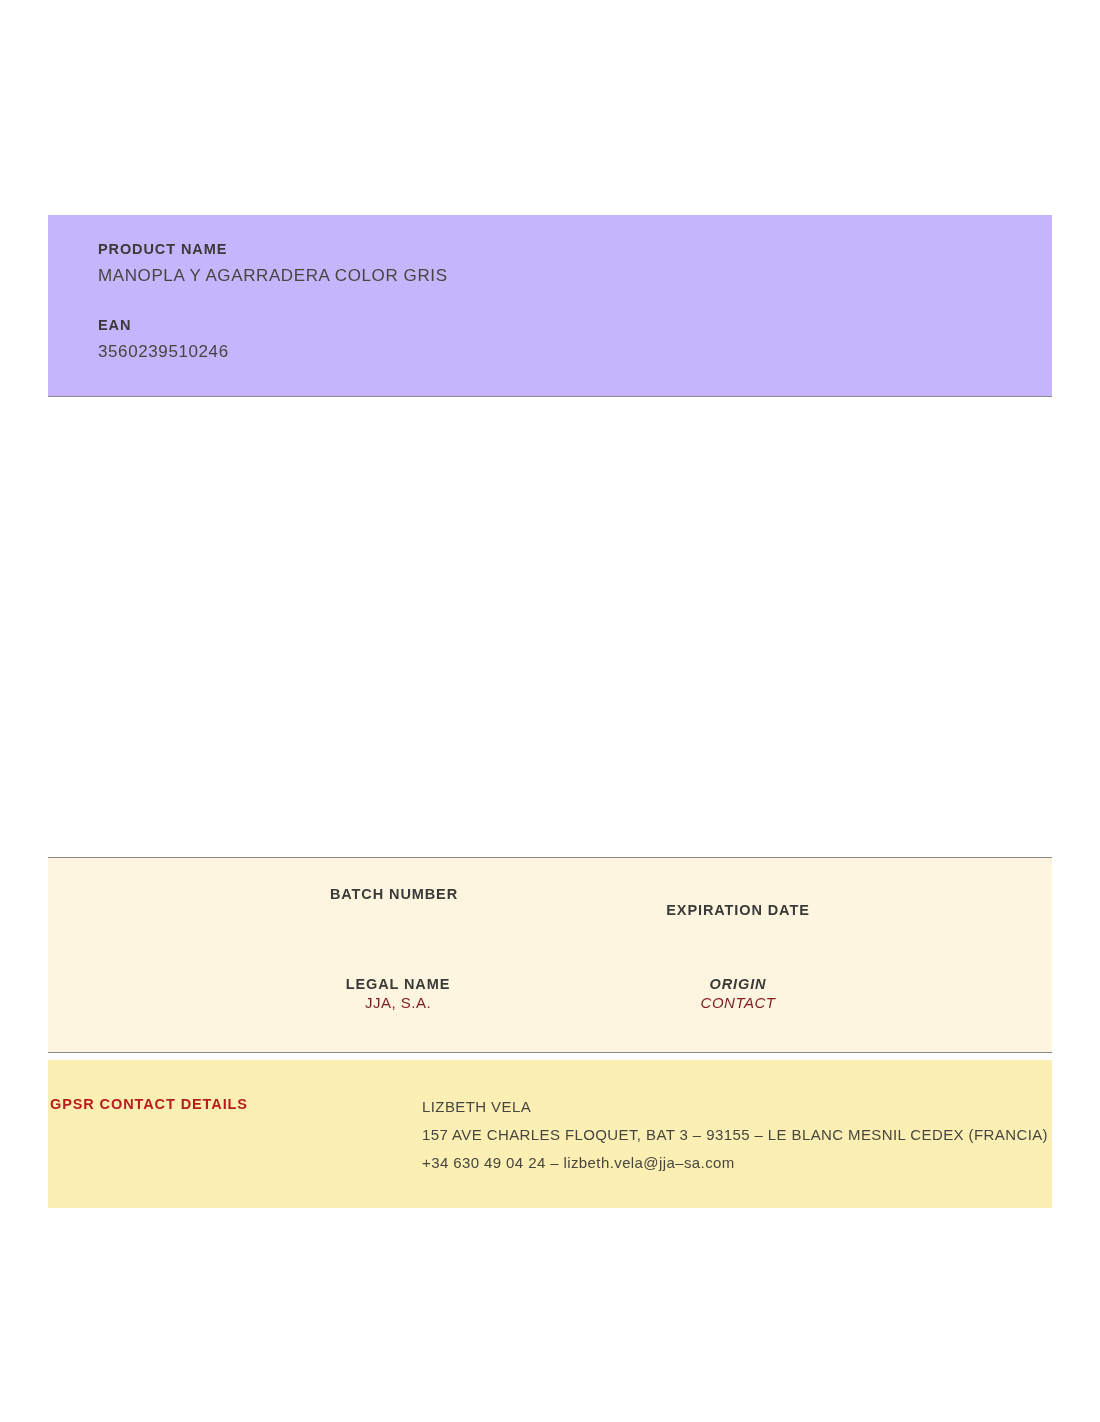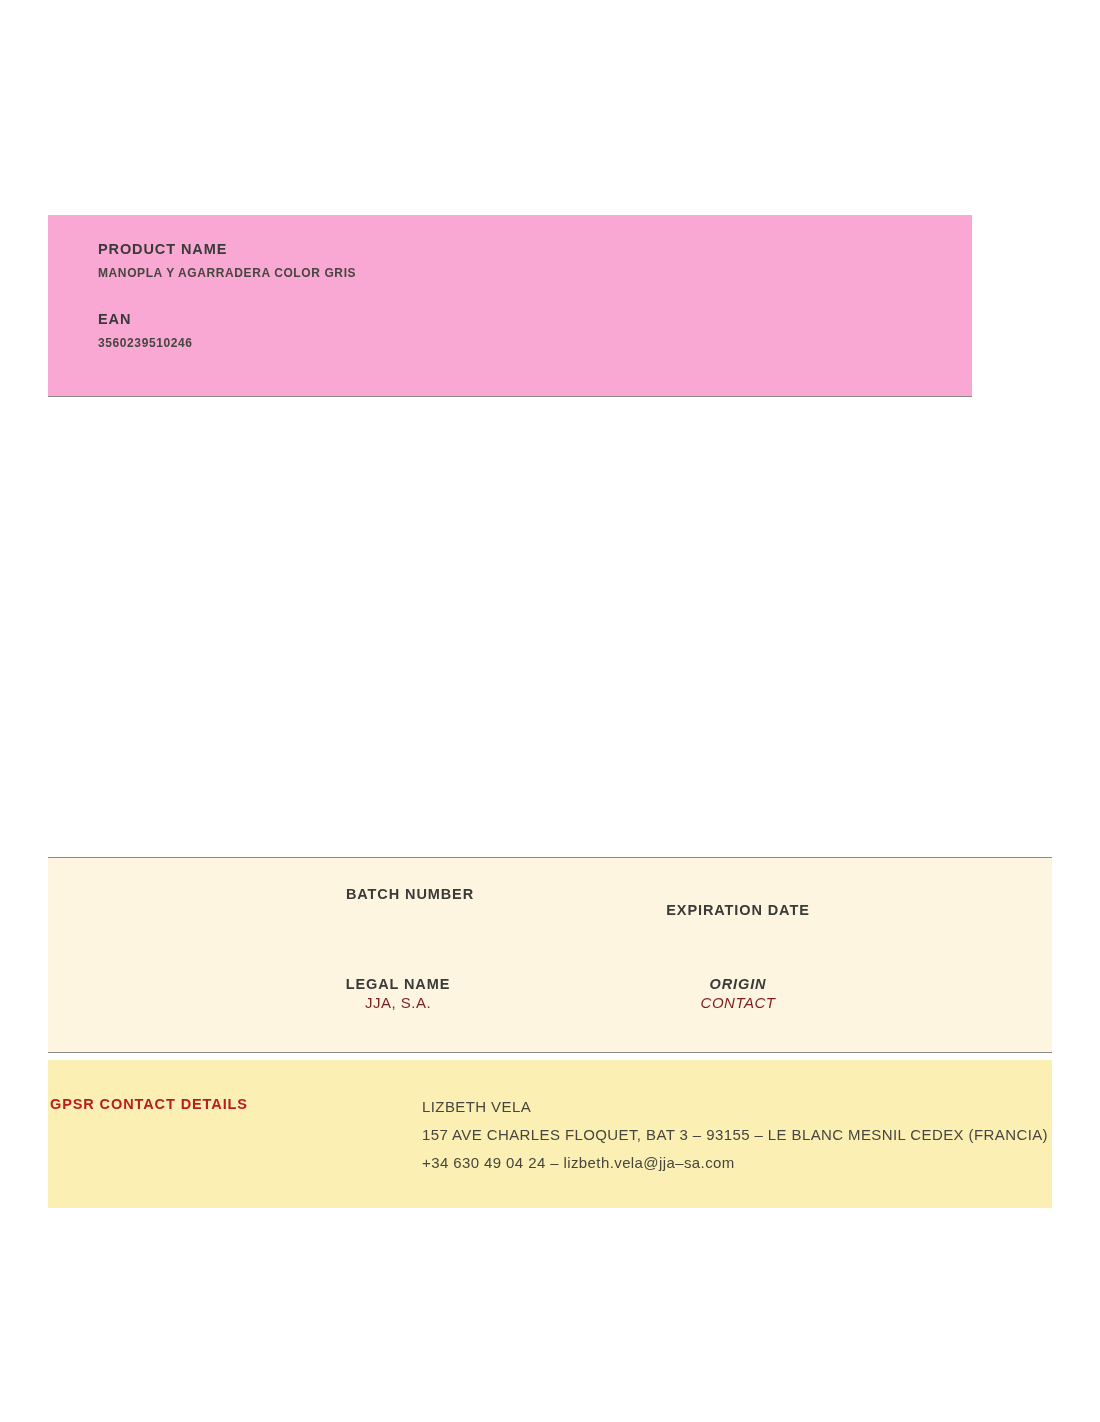--- a/index.html
+++ b/index.html
@@ -22,42 +22,42 @@
     top: 0;
     width: 1100px;
     height: 1422px;
   }
 
   
   .product-block {
     position: absolute;
     left: 48px;
     top: 215px;
-    width: 924px;
+    width: 1004px;
     height: 182px;
-    background: #f9a8d4;
+    background: #c4b5fd;
     box-sizing: border-box;
     padding: 26px 0 0 50px;
     border-bottom: 1px solid #8a8a88;
   }
 
   .field-label {
     font-size: 14.5px;
     font-weight: bold;
     letter-spacing: 0.9px;
     color: #3a3a38;
     margin: 0;
   }
 
   .field-value {
-    font-size: 12px;
+    font-size: 17px;
     letter-spacing: 0.6px;
     color: #46463f;
     margin: 9px 0 0 0;
-    font-weight: 700;
+    font-weight: 400;
   }
 
   .spacer-30 { height: 31px; }
 
   
   .blank-area {
     position: absolute;
     left: 48px;
     top: 397px;
     width: 1004px;
@@ -100,21 +100,21 @@
   }
 
   .cell .c-value {
     font-size: 15px;
     letter-spacing: 0.5px;
     color: #7f1d1d;
     margin-top: 2px;
     white-space: nowrap;
   }
 
-  #cell-batch   { left: 192px; top: 28px; width: 340px; }
+  #cell-batch   { left: 176px; top: 28px; width: 340px; }
   #cell-expiry  { left: 520px; top: 28px; width: 340px; margin-top: 16px; }
   #cell-legal   { left: 180px; top: 118px; width: 340px; }
   #cell-origin  { left: 520px; top: 118px; width: 340px; font-style: italic; }
 
   
   .gpsr-block {
     position: absolute;
     left: 48px;
     top: 1060px;
     width: 1004px;

